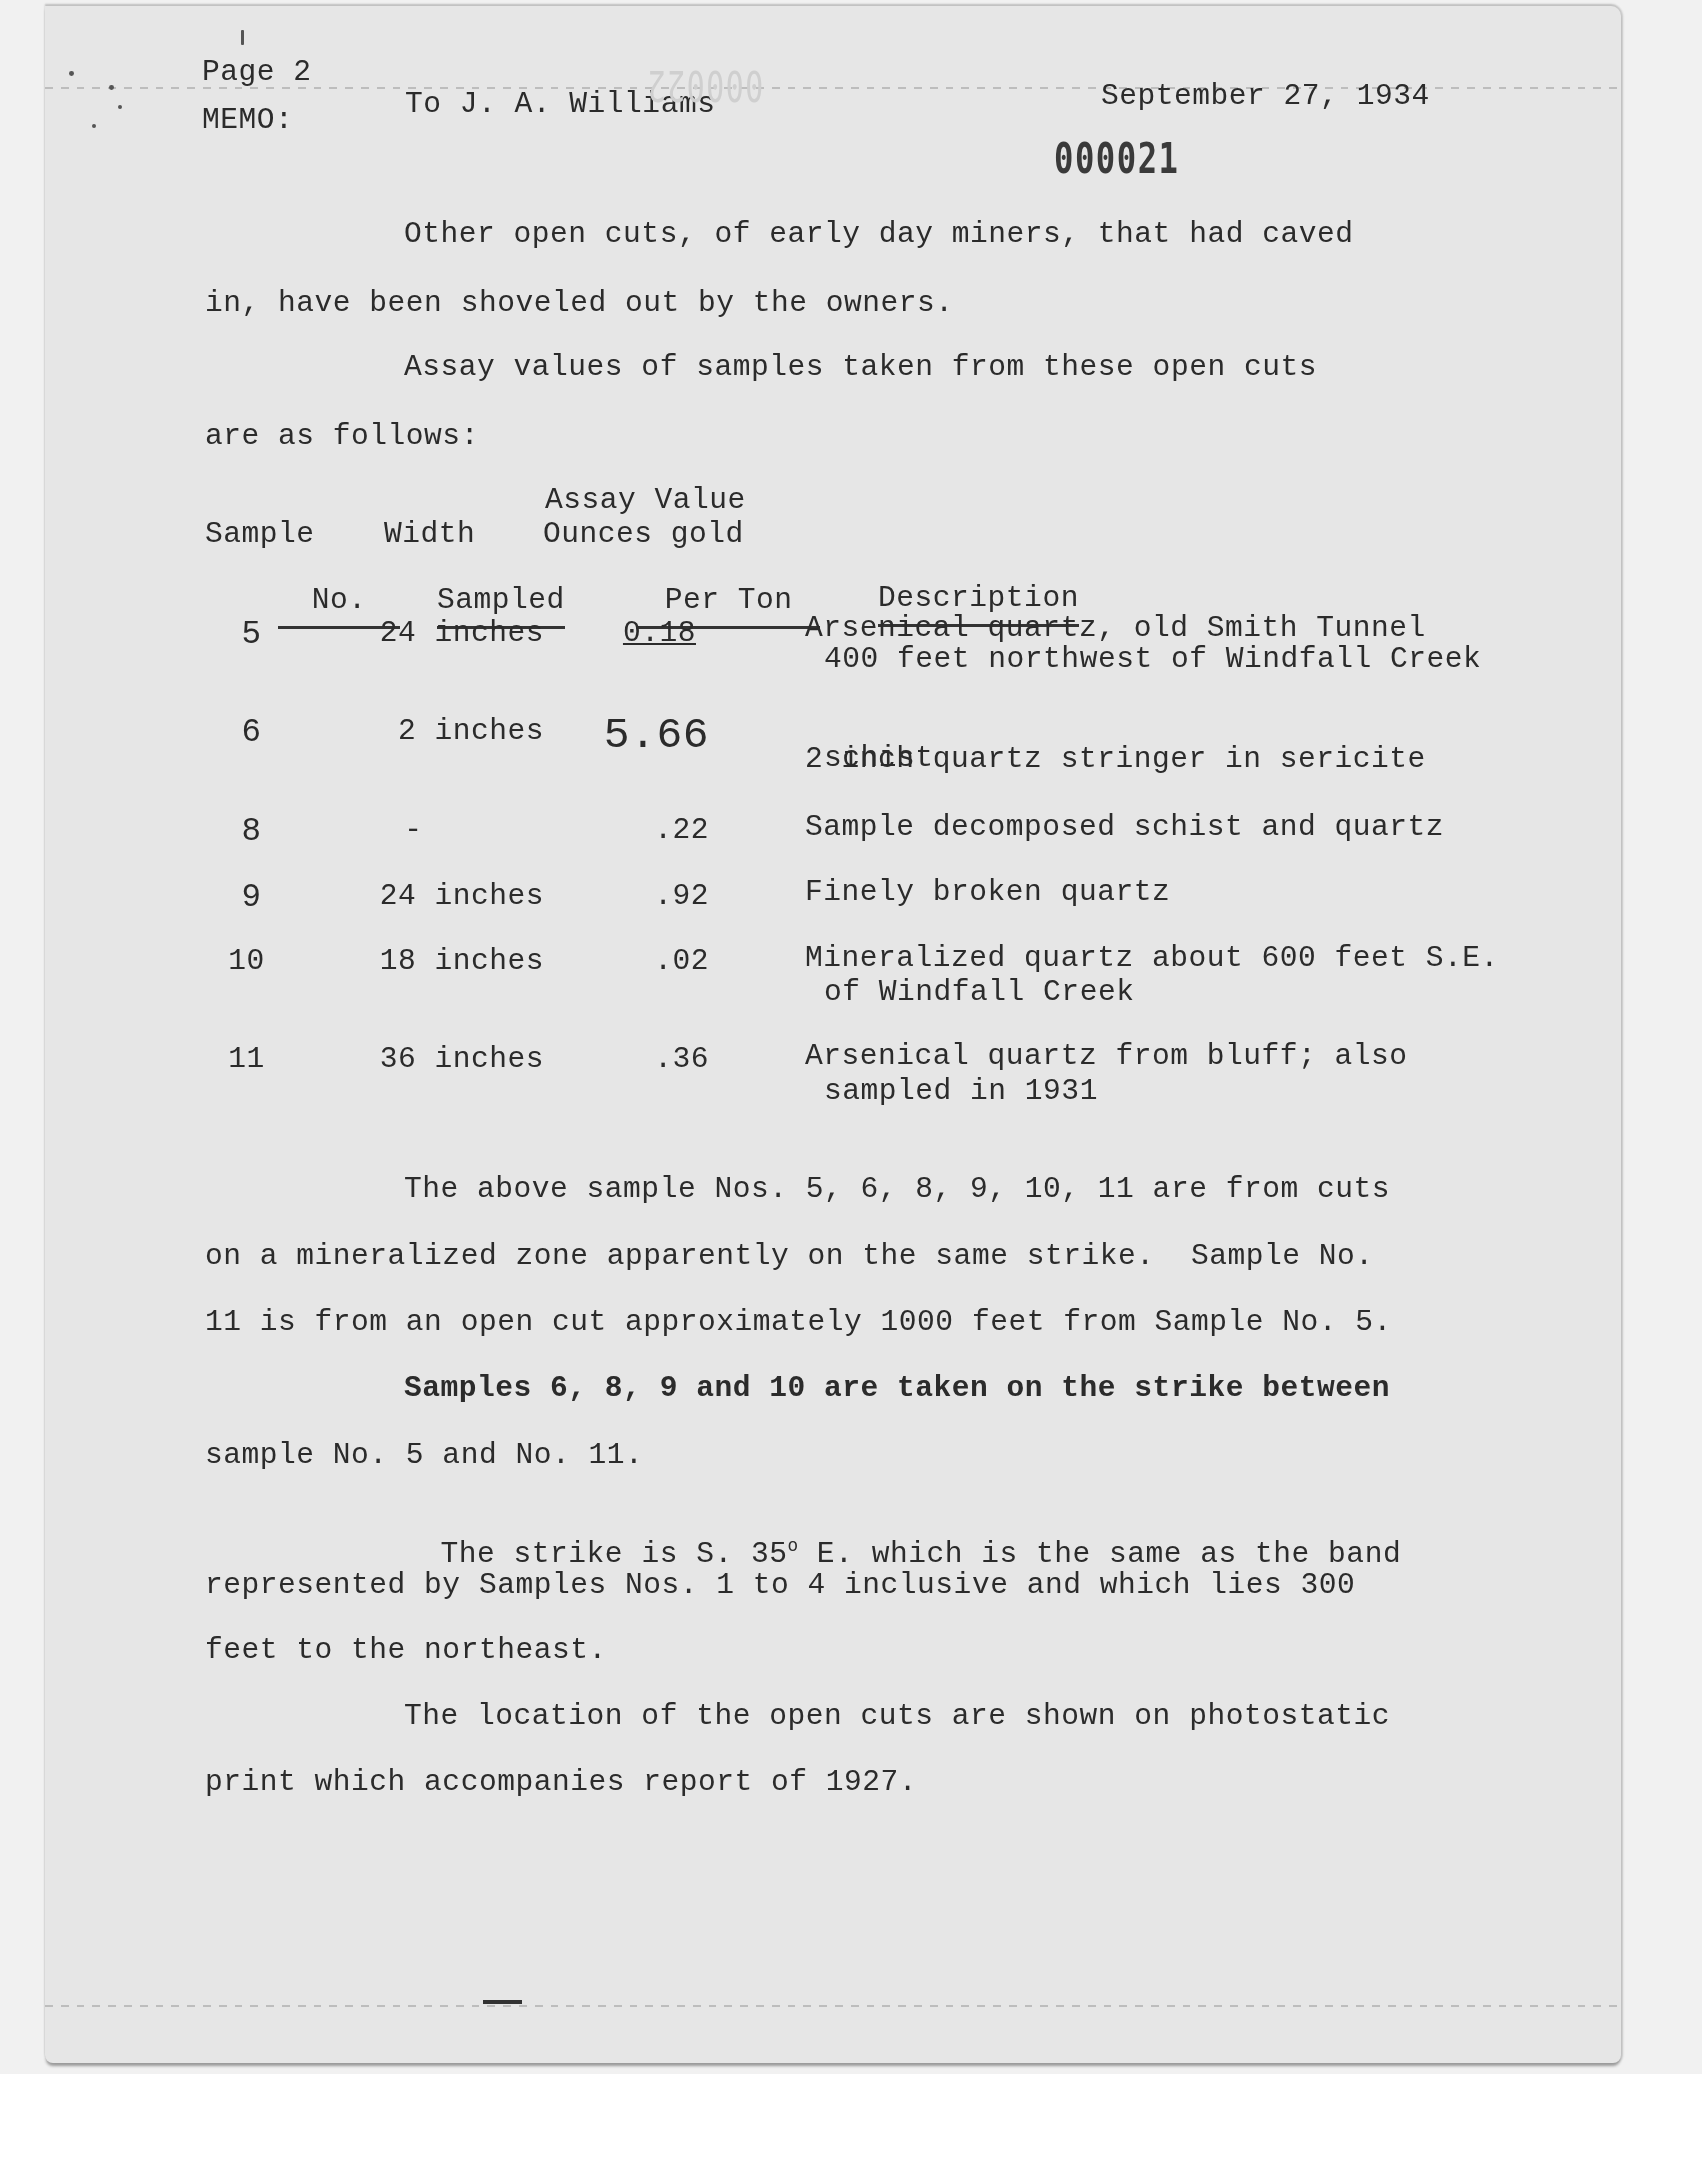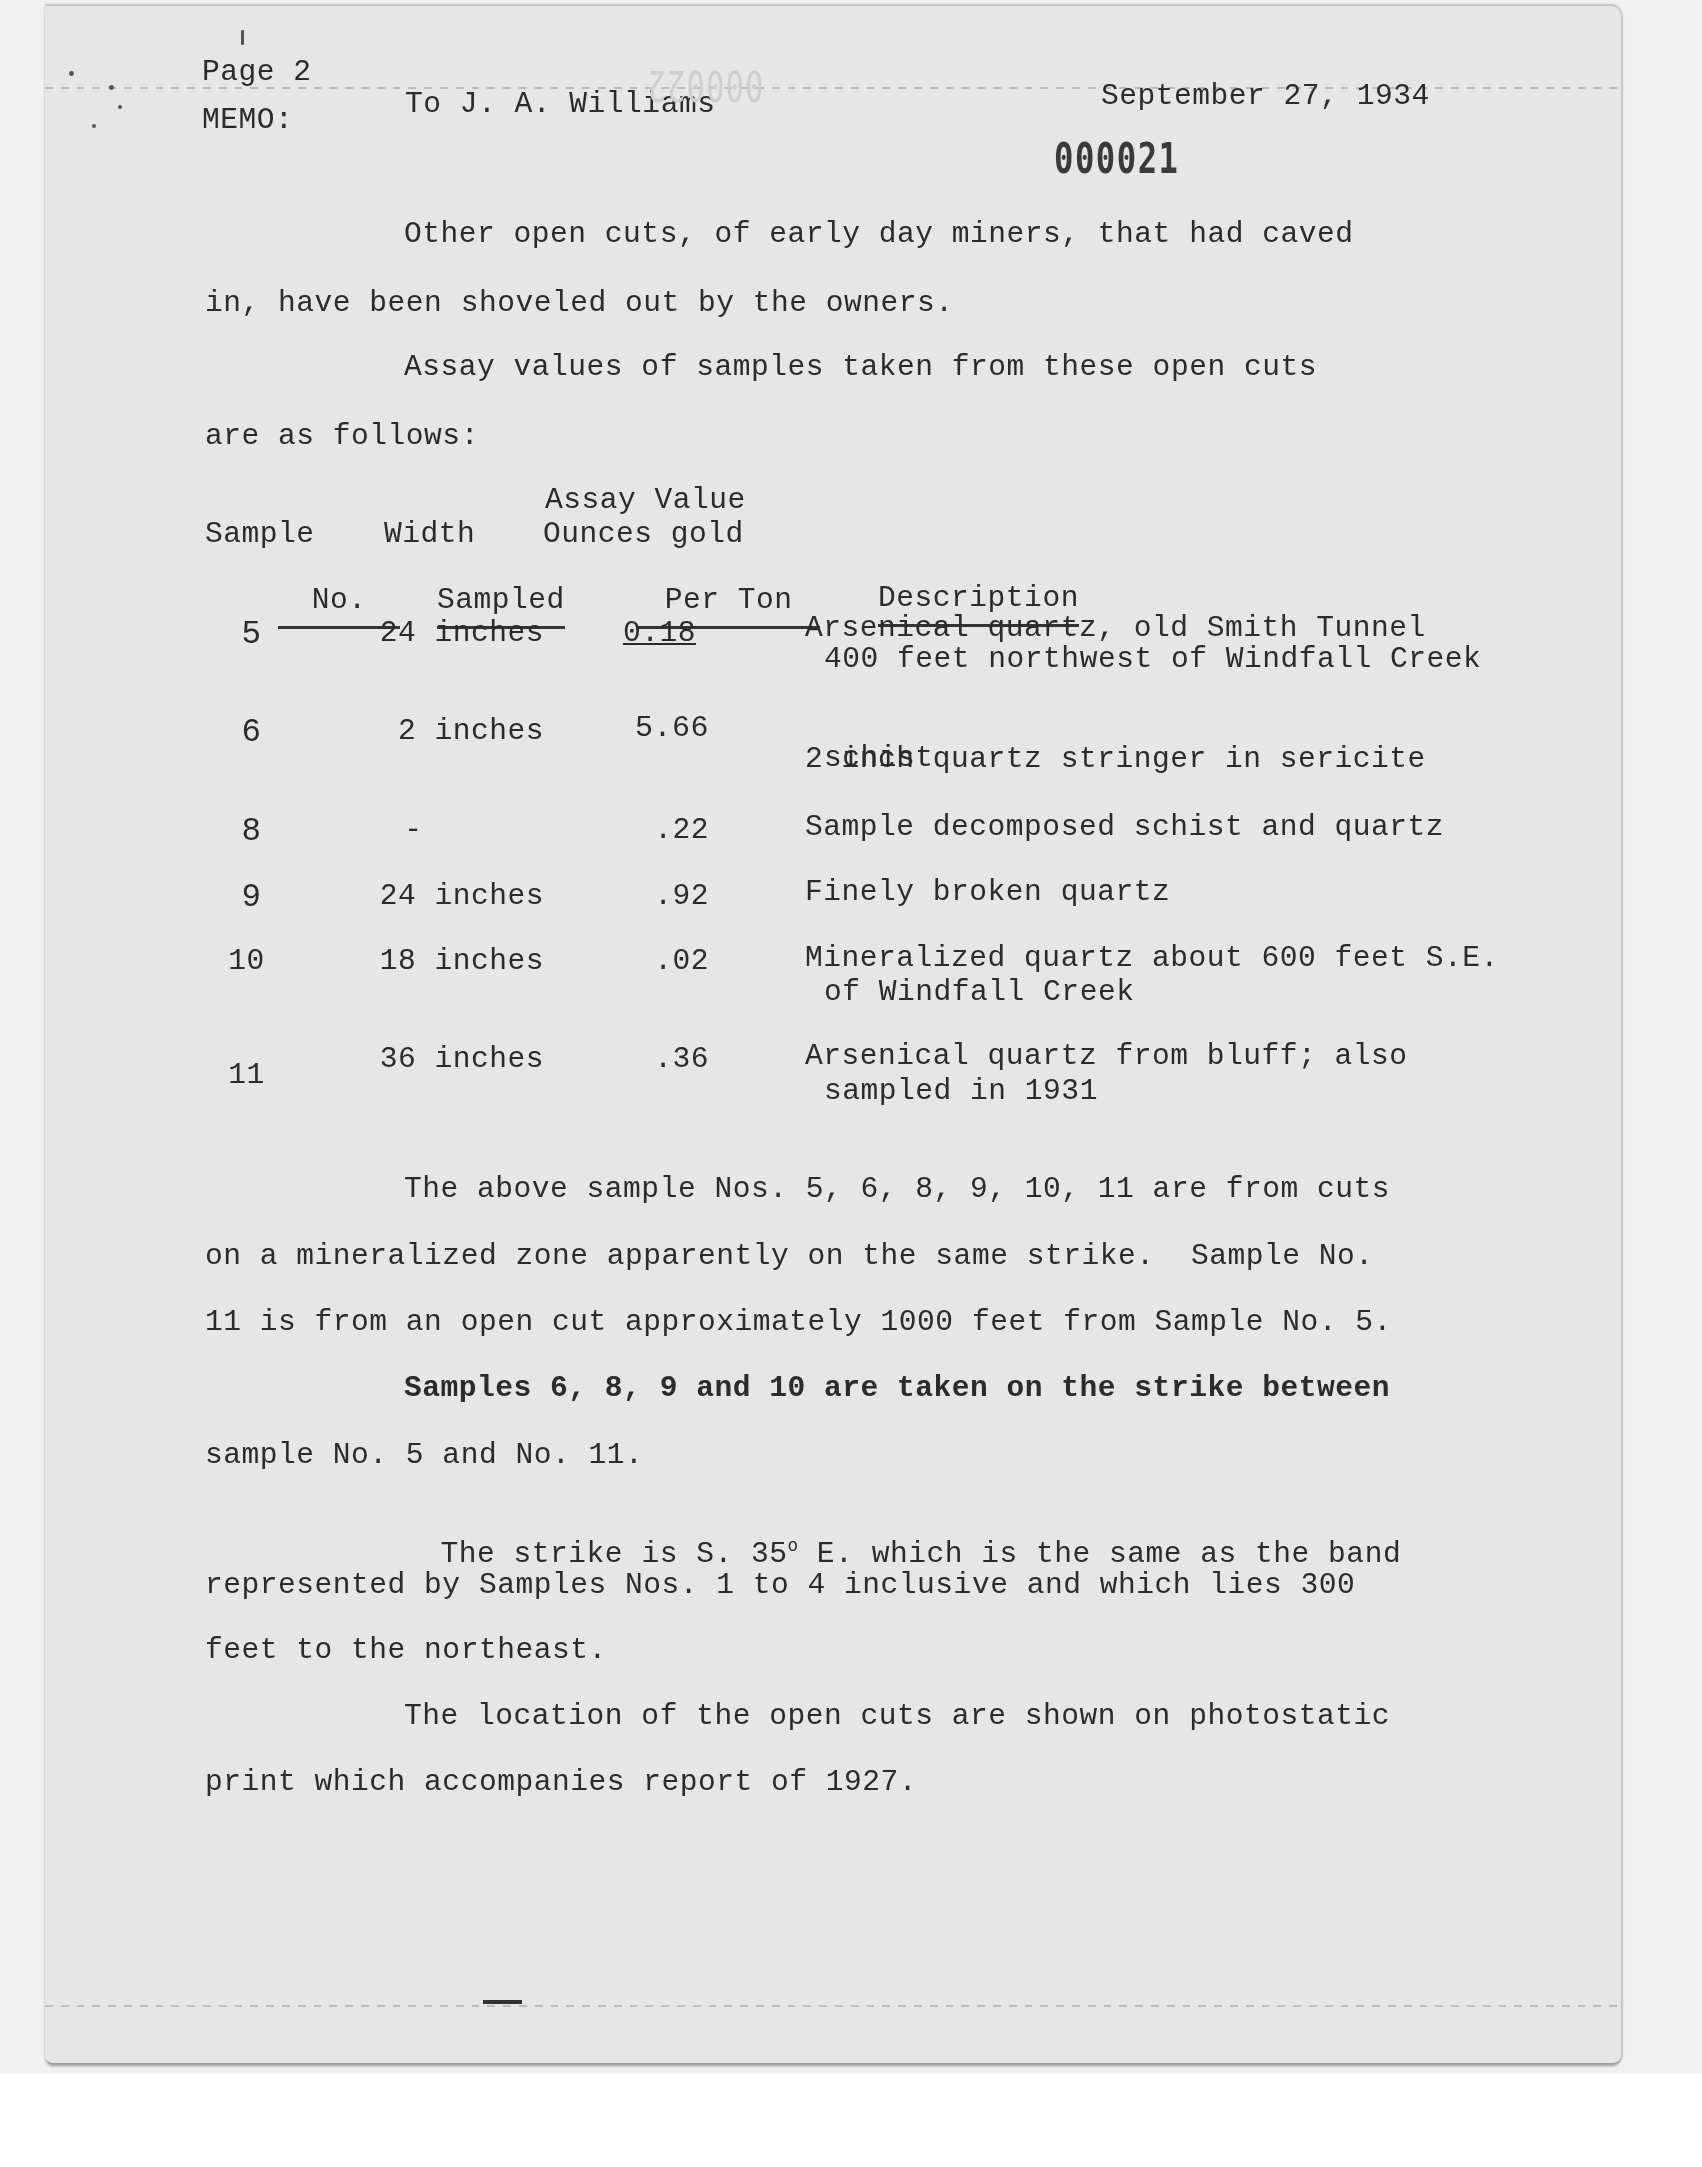--- a/index.html
+++ b/index.html
@@ -85,21 +85,21 @@
     <div class="abs t center" style="left:217px;top:616px;width:69px;font-size:32.5px;">5</div>
     <div class="abs t right" style="left:345px;top:616px;width:199px;">24 inches</div>
     <div class="abs t right" style="left:578px;top:616px;width:118px;text-decoration:underline;">0.18</div>
     <div class="abs t" style="left:805px;top:611px;">Arsenical quartz, old Smith Tunnel</div>
     <div class="abs t" style="left:824px;top:642px;">400 feet northwest of Windfall Creek</div>
   </div>
 
   <div>
     <div class="abs t center" style="left:217px;top:714px;width:69px;font-size:32.5px;">6</div>
     <div class="abs t right" style="left:345px;top:714px;width:199px;">2 inches</div>
-    <div class="abs t right" style="left:591px;top:711px;width:118px;font-size:30px;">5.66</div>
+    <div class="abs t right" style="left:591px;top:711px;width:118px;font-size:43px;">5.66</div>
     <div class="abs t" style="left:805px;top:742px;">2 inch quartz stringer in sericite</div>
     <div class="abs t" style="left:824px;top:741px;">schist</div>
   </div>
 
   <div>
     <div class="abs t center" style="left:217px;top:813px;width:69px;font-size:32.5px;">8</div>
     <div class="abs t center" style="left:374px;top:813px;width:79px;">-</div>
     <div class="abs t right" style="left:591px;top:813px;width:118px;">.22</div>
     <div class="abs t" style="left:805px;top:810px;">Sample decomposed schist and quartz</div>
   </div>
@@ -113,21 +113,21 @@
 
   <div>
     <div class="abs t center" style="left:207px;top:944px;width:79px;">10</div>
     <div class="abs t right" style="left:345px;top:944px;width:199px;">18 inches</div>
     <div class="abs t right" style="left:591px;top:944px;width:118px;">.02</div>
     <div class="abs t" style="left:805px;top:941px;">Mineralized quartz about 600 feet S.E.</div>
     <div class="abs t" style="left:824px;top:975px;">of Windfall Creek</div>
   </div>
 
   <div>
-    <div class="abs t center" style="left:207px;top:1042px;width:79px;margin-top:16px;">11</div>
+    <div class="abs t center" style="left:207px;top:1042px;width:79px;">11</div>
     <div class="abs t right" style="left:345px;top:1042px;width:199px;">36 inches</div>
     <div class="abs t right" style="left:591px;top:1042px;width:118px;">.36</div>
     <div class="abs t" style="left:805px;top:1039px;">Arsenical quartz from bluff; also</div>
     <div class="abs t" style="left:824px;top:1074px;">sampled in 1931</div>
   </div>
 </div>
 
 <div class="abs t" style="left:404px;top:1172px;">The above sample Nos. 5, 6, 8, 9, 10, 11 are from cuts</div>
 <div class="abs t" style="left:205px;top:1239px;">on a mineralized zone apparently on the same strike.  Sample No.</div>
 <div class="abs t" style="left:205px;top:1305px;">11 is from an open cut approximately 1000 feet from Sample No. 5.</div>

